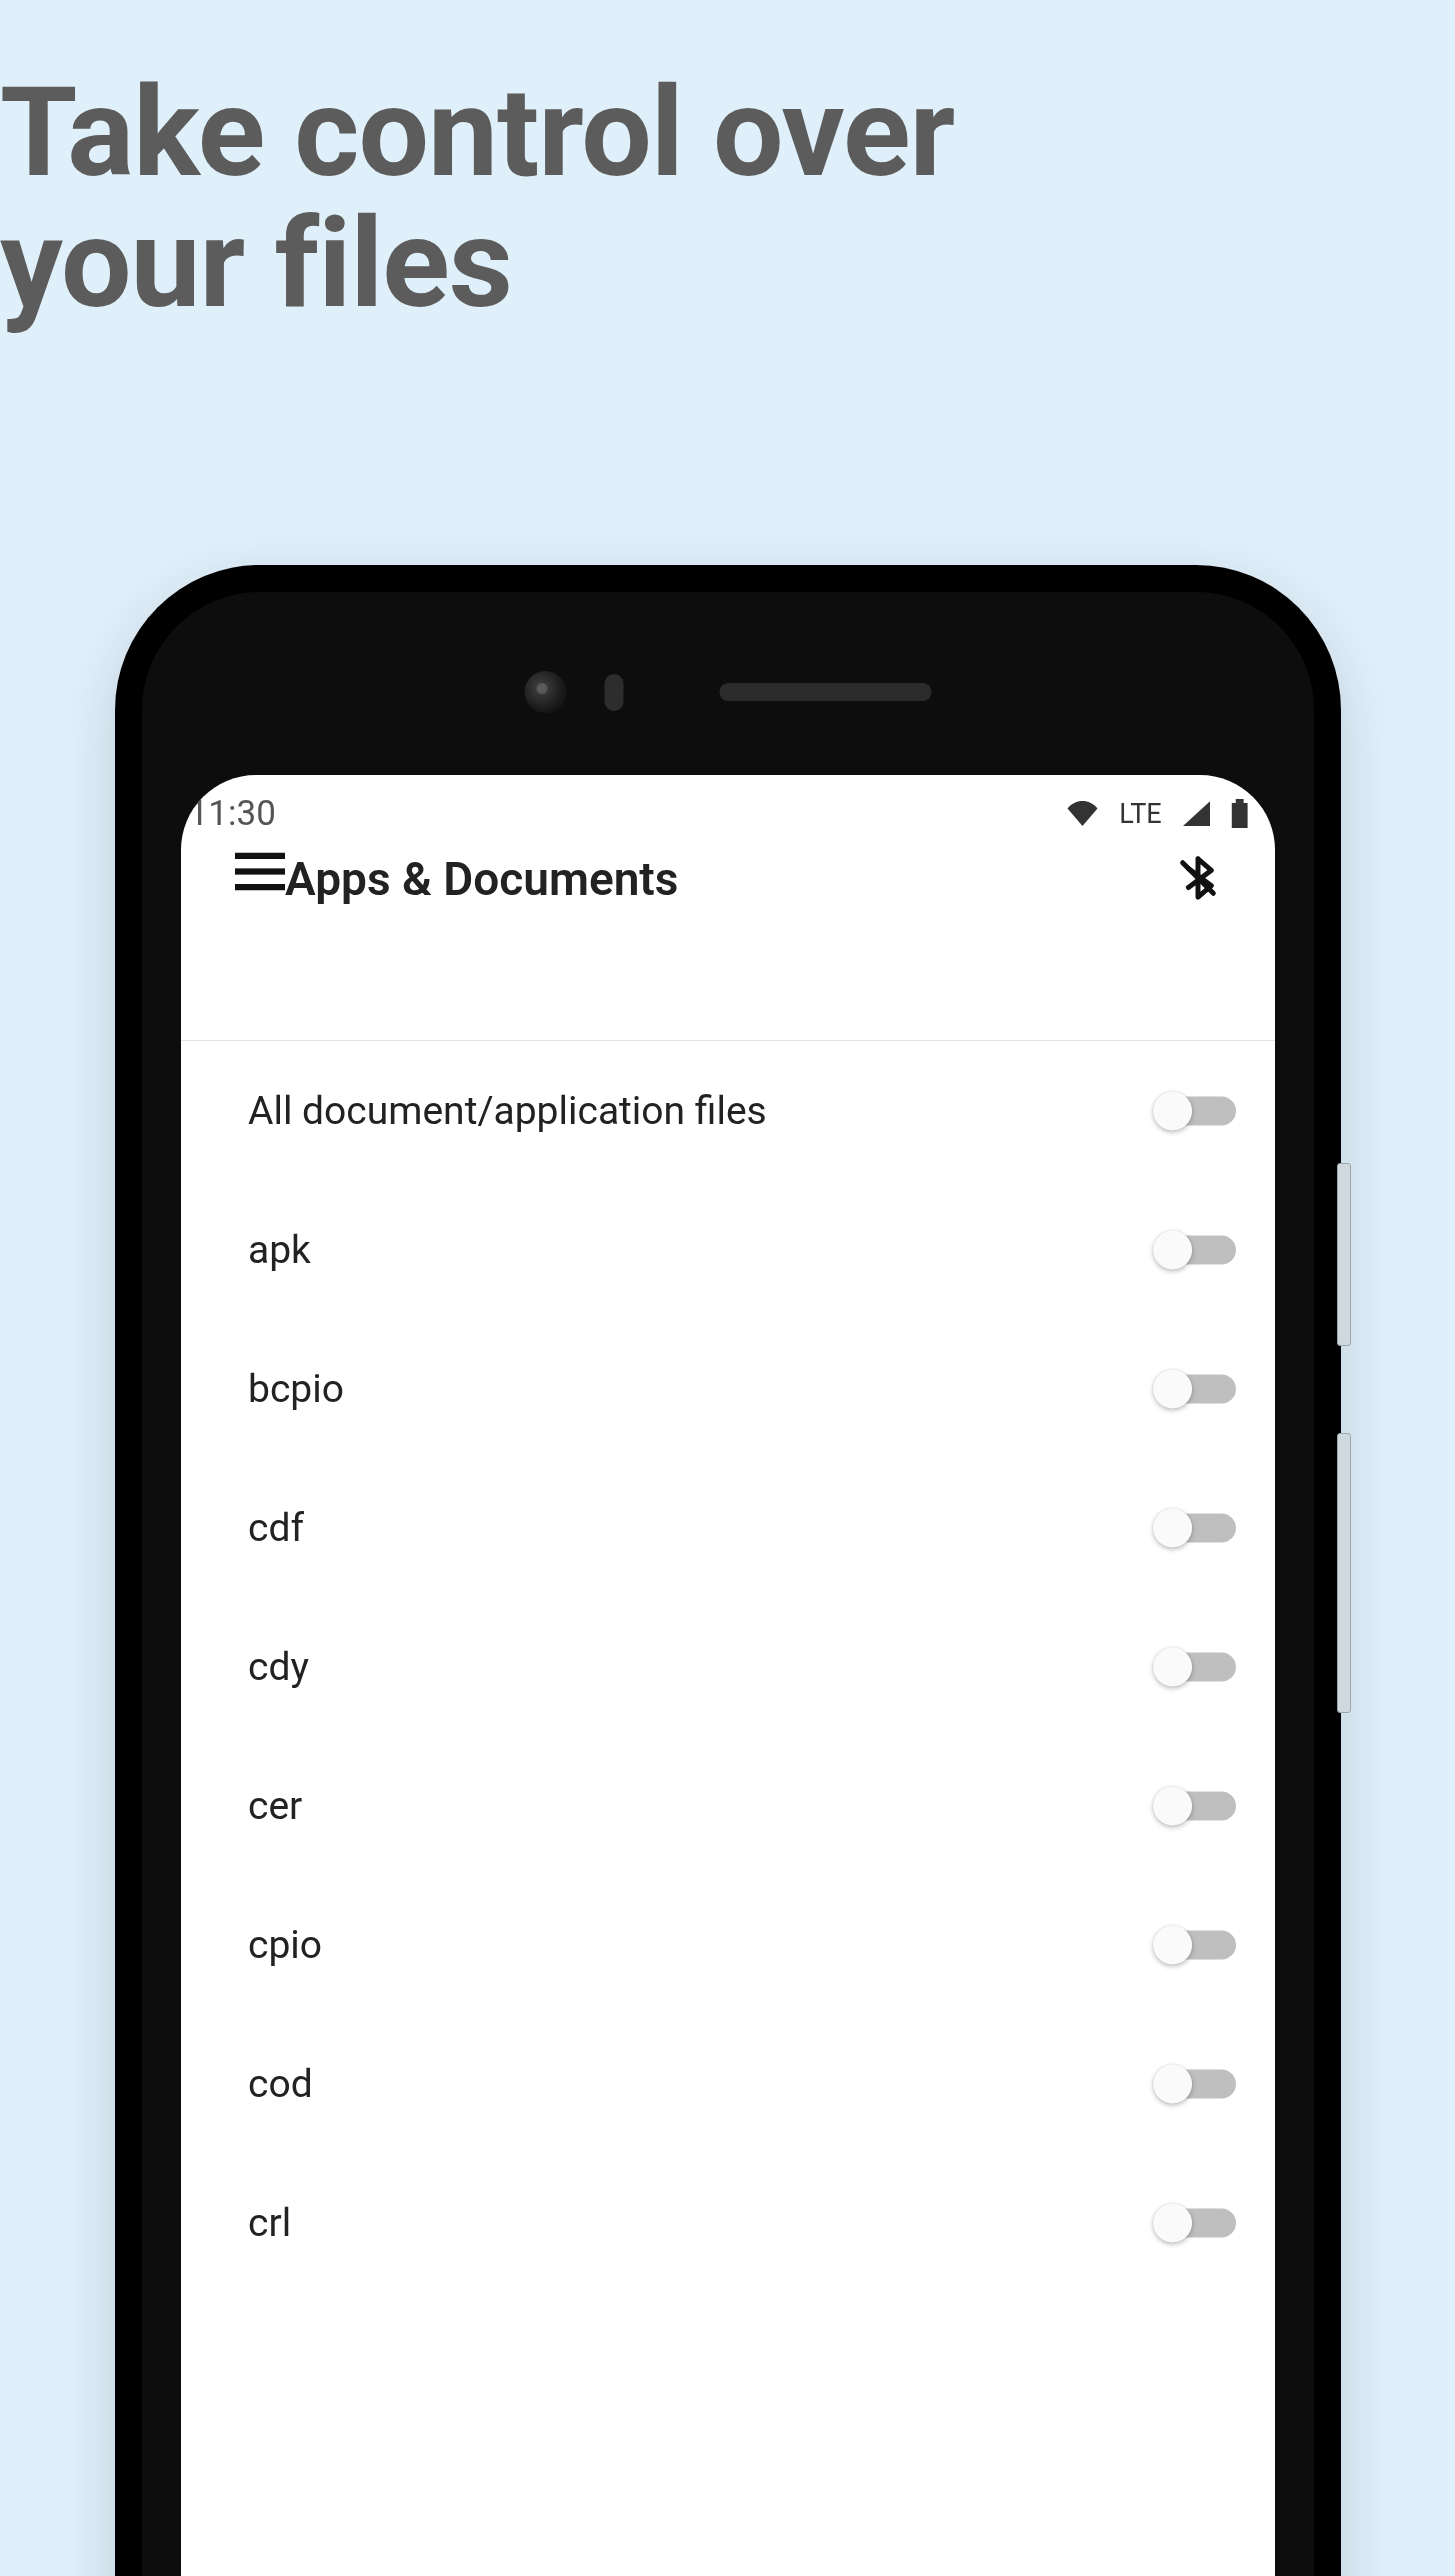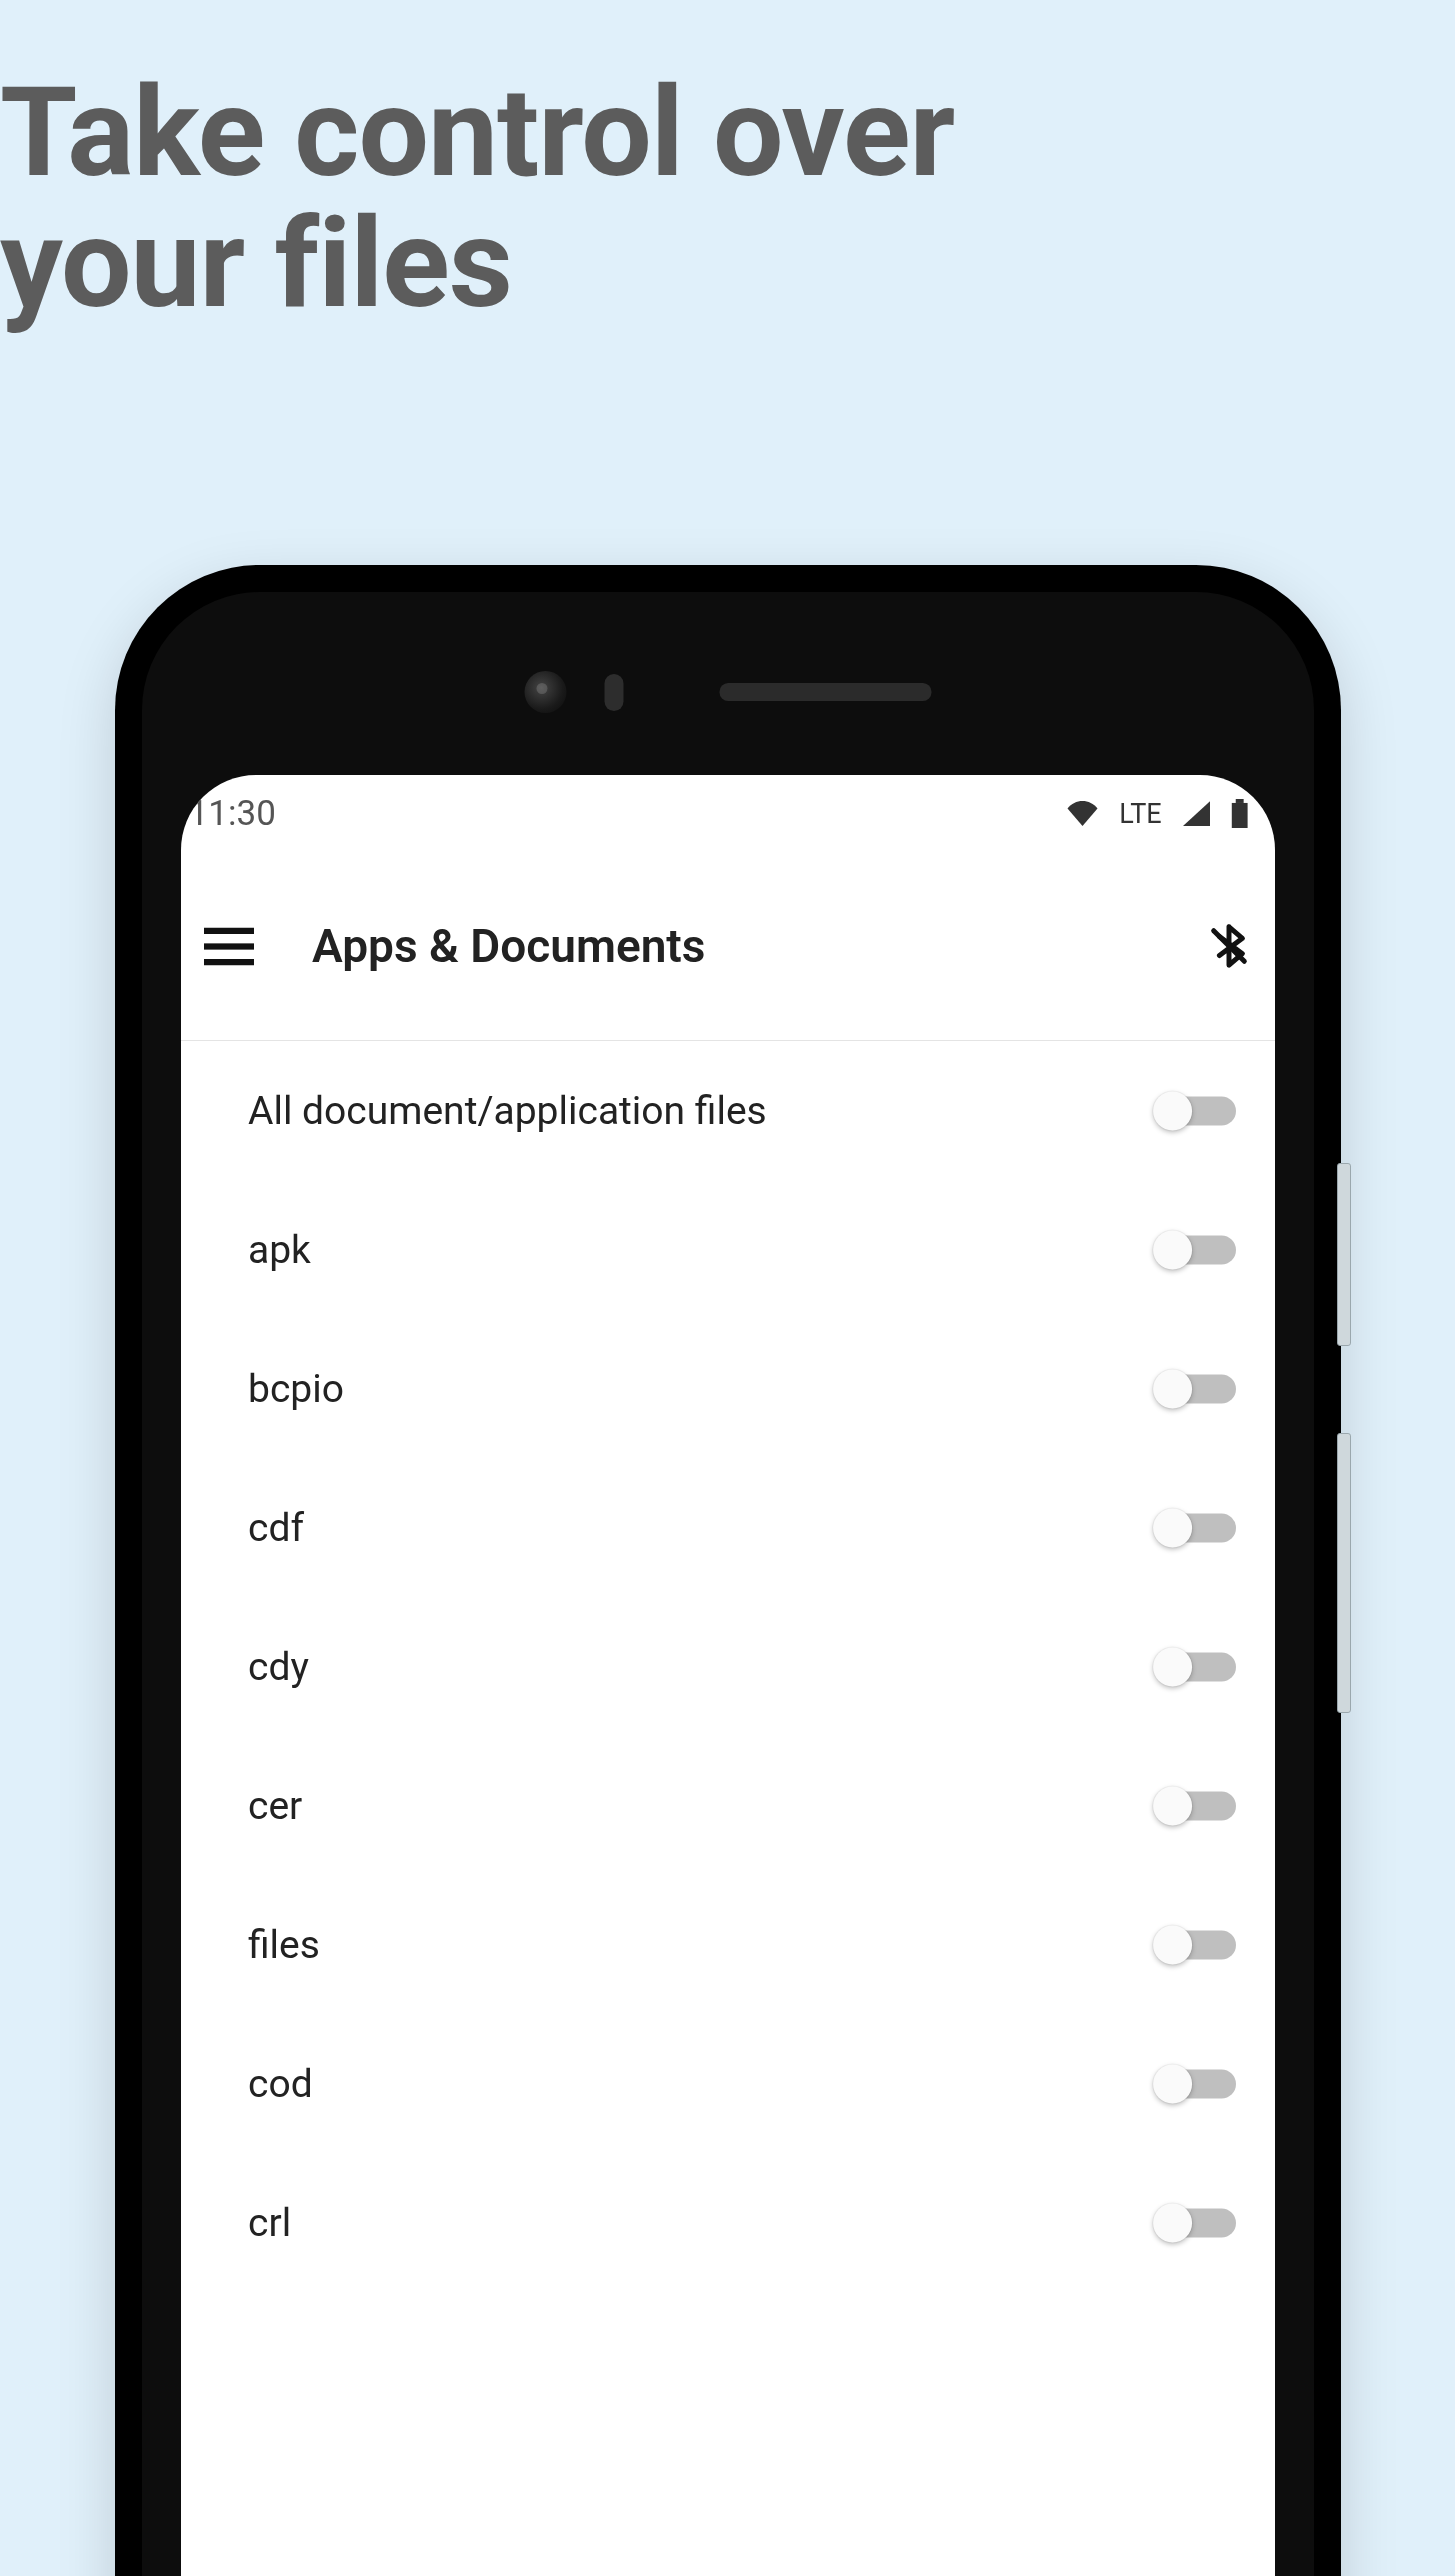--- a/index.html
+++ b/index.html
@@ -87,23 +87,22 @@
     font-size: 35px;
     color: #555;
   }
   .status-left { color: #555; }
   .status-right { display: flex; align-items: center; gap: 21px; color: #333; }
   .wifi-icon, .signal-icon, .batt-icon { display: inline-flex; }
   .lte-label { font-size: 27px; color: #333; }
   .app-bar {
     height: 189px;
     display: flex;
-    align-items: center;
-    padding: 0 23px;
-    gap: 58px;
+    align-items: flex-start;
+    padding: 0 54px;
     border-bottom: 1px solid #e4e4e4;
   }
   .menu-icon { flex: 0 0 auto; display: inline-flex; }
   .app-title {
     flex: 1 1 auto;
     font-size: 46px;
     font-weight: 600;
     color: #222;
   }
   .bt-icon { flex: 0 0 auto; display: inline-flex; }
@@ -232,21 +231,21 @@
             </span>
           </div>
           <div class="list-item">
             <span class="item-label">cer</span>
             <span class="switch">
               <span class="switch-track"></span>
               <span class="switch-thumb"></span>
             </span>
           </div>
           <div class="list-item">
-            <span class="item-label">files</span>
+            <span class="item-label">cpio</span>
             <span class="switch">
               <span class="switch-track"></span>
               <span class="switch-thumb"></span>
             </span>
           </div>
           <div class="list-item">
             <span class="item-label">cod</span>
             <span class="switch">
               <span class="switch-track"></span>
               <span class="switch-thumb"></span>

